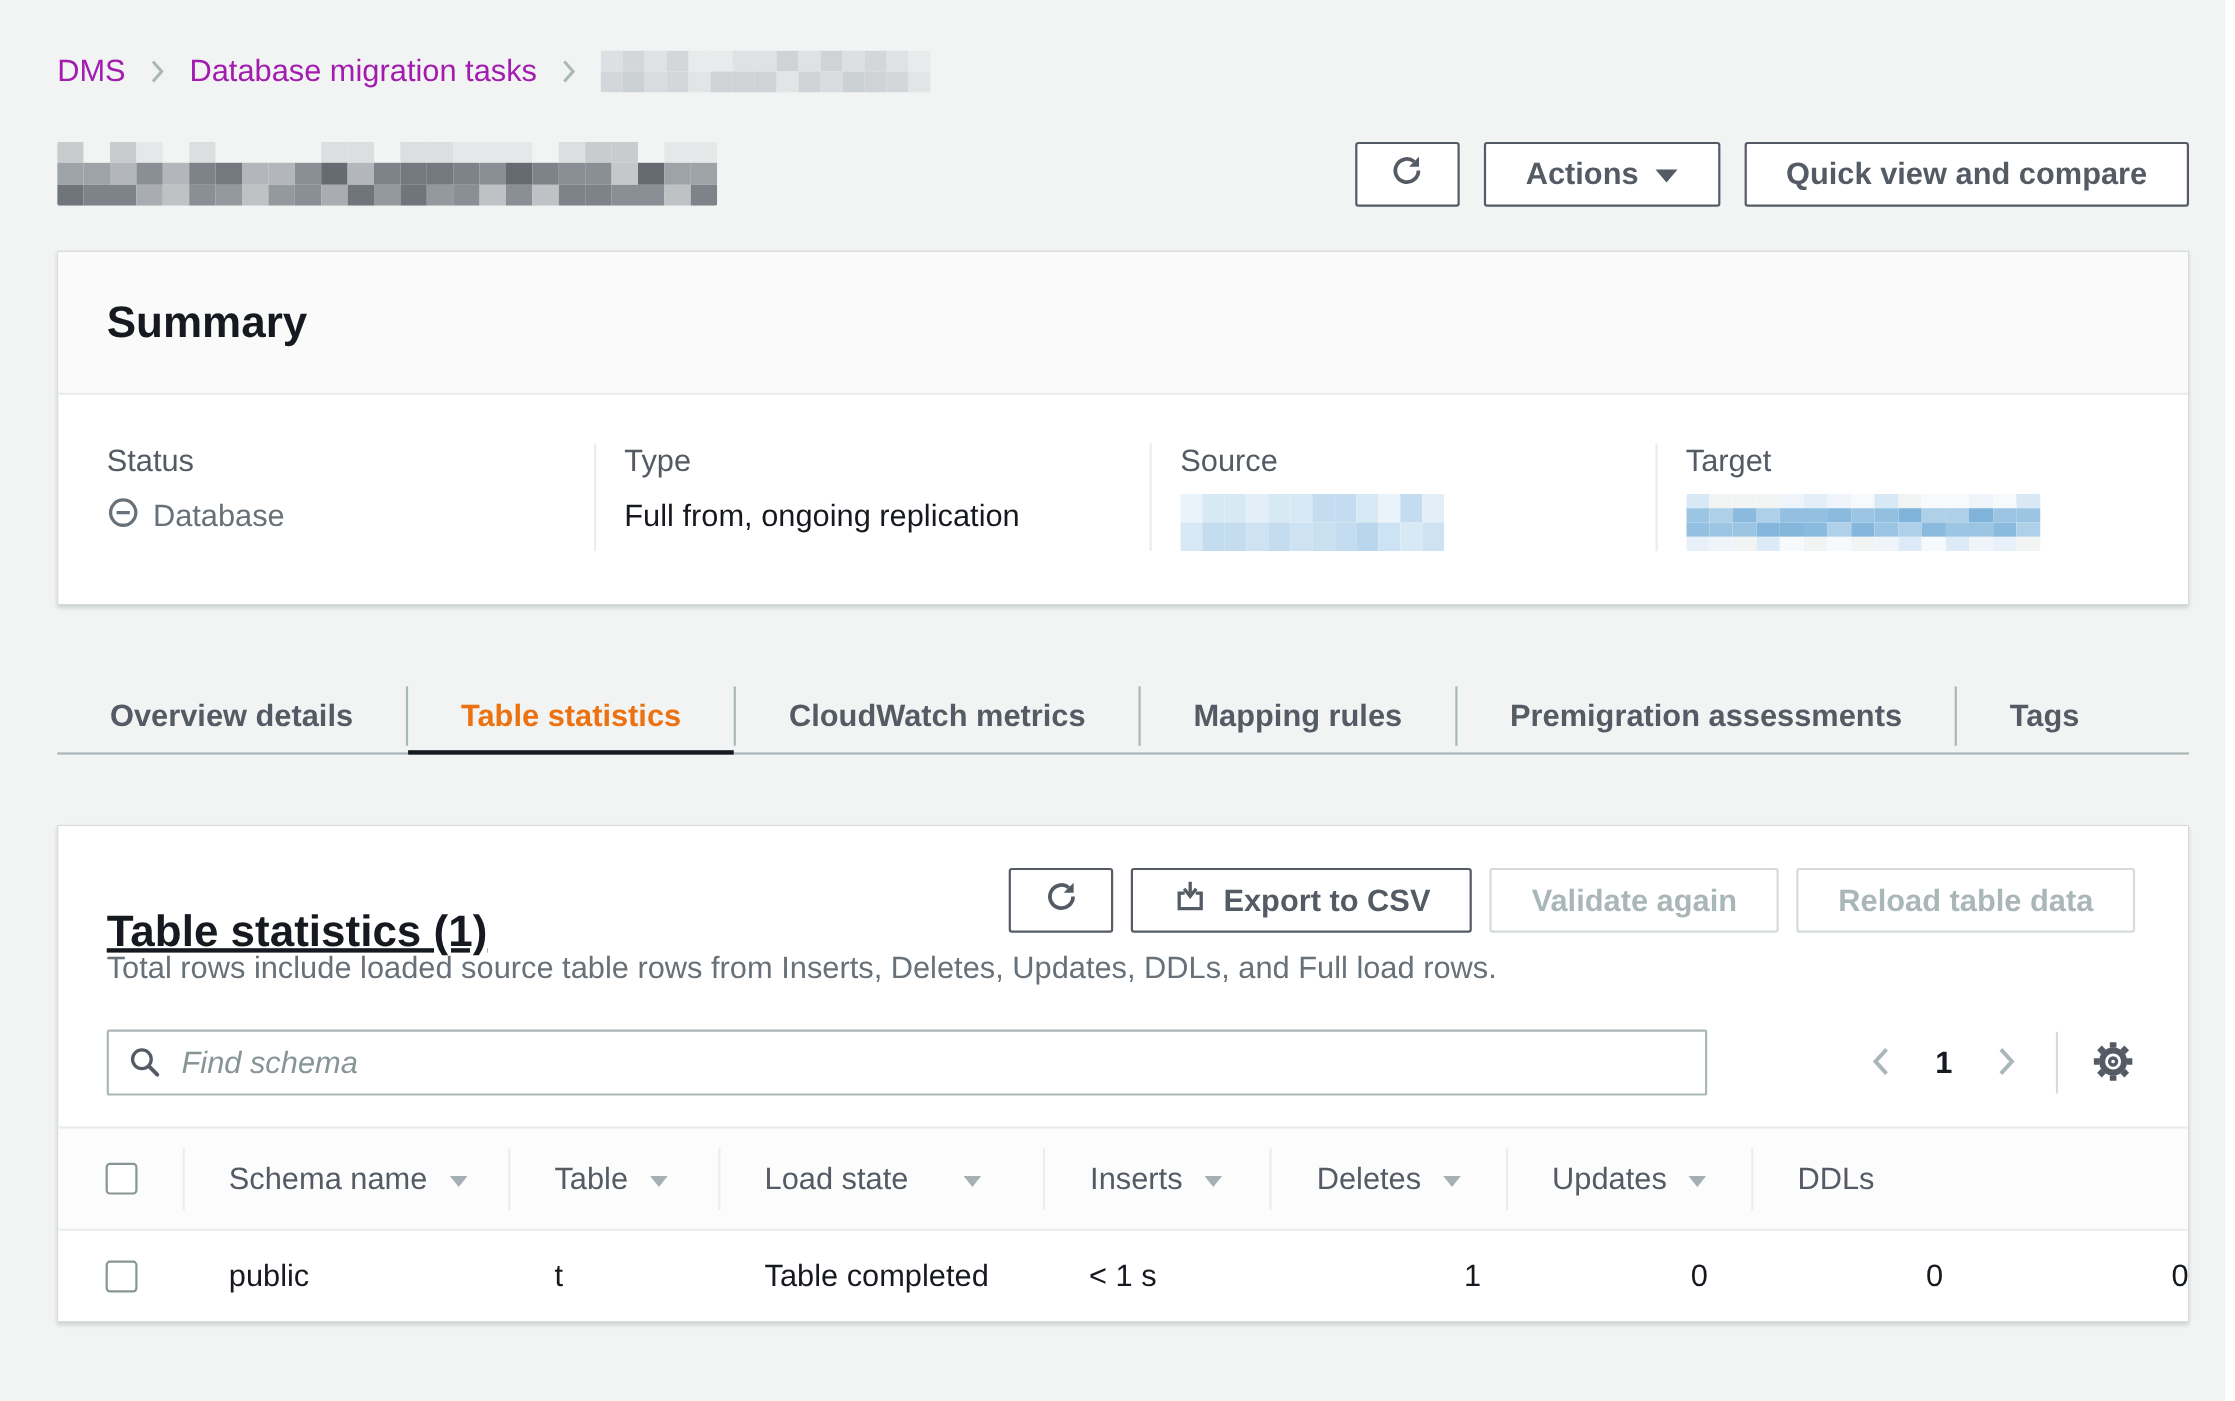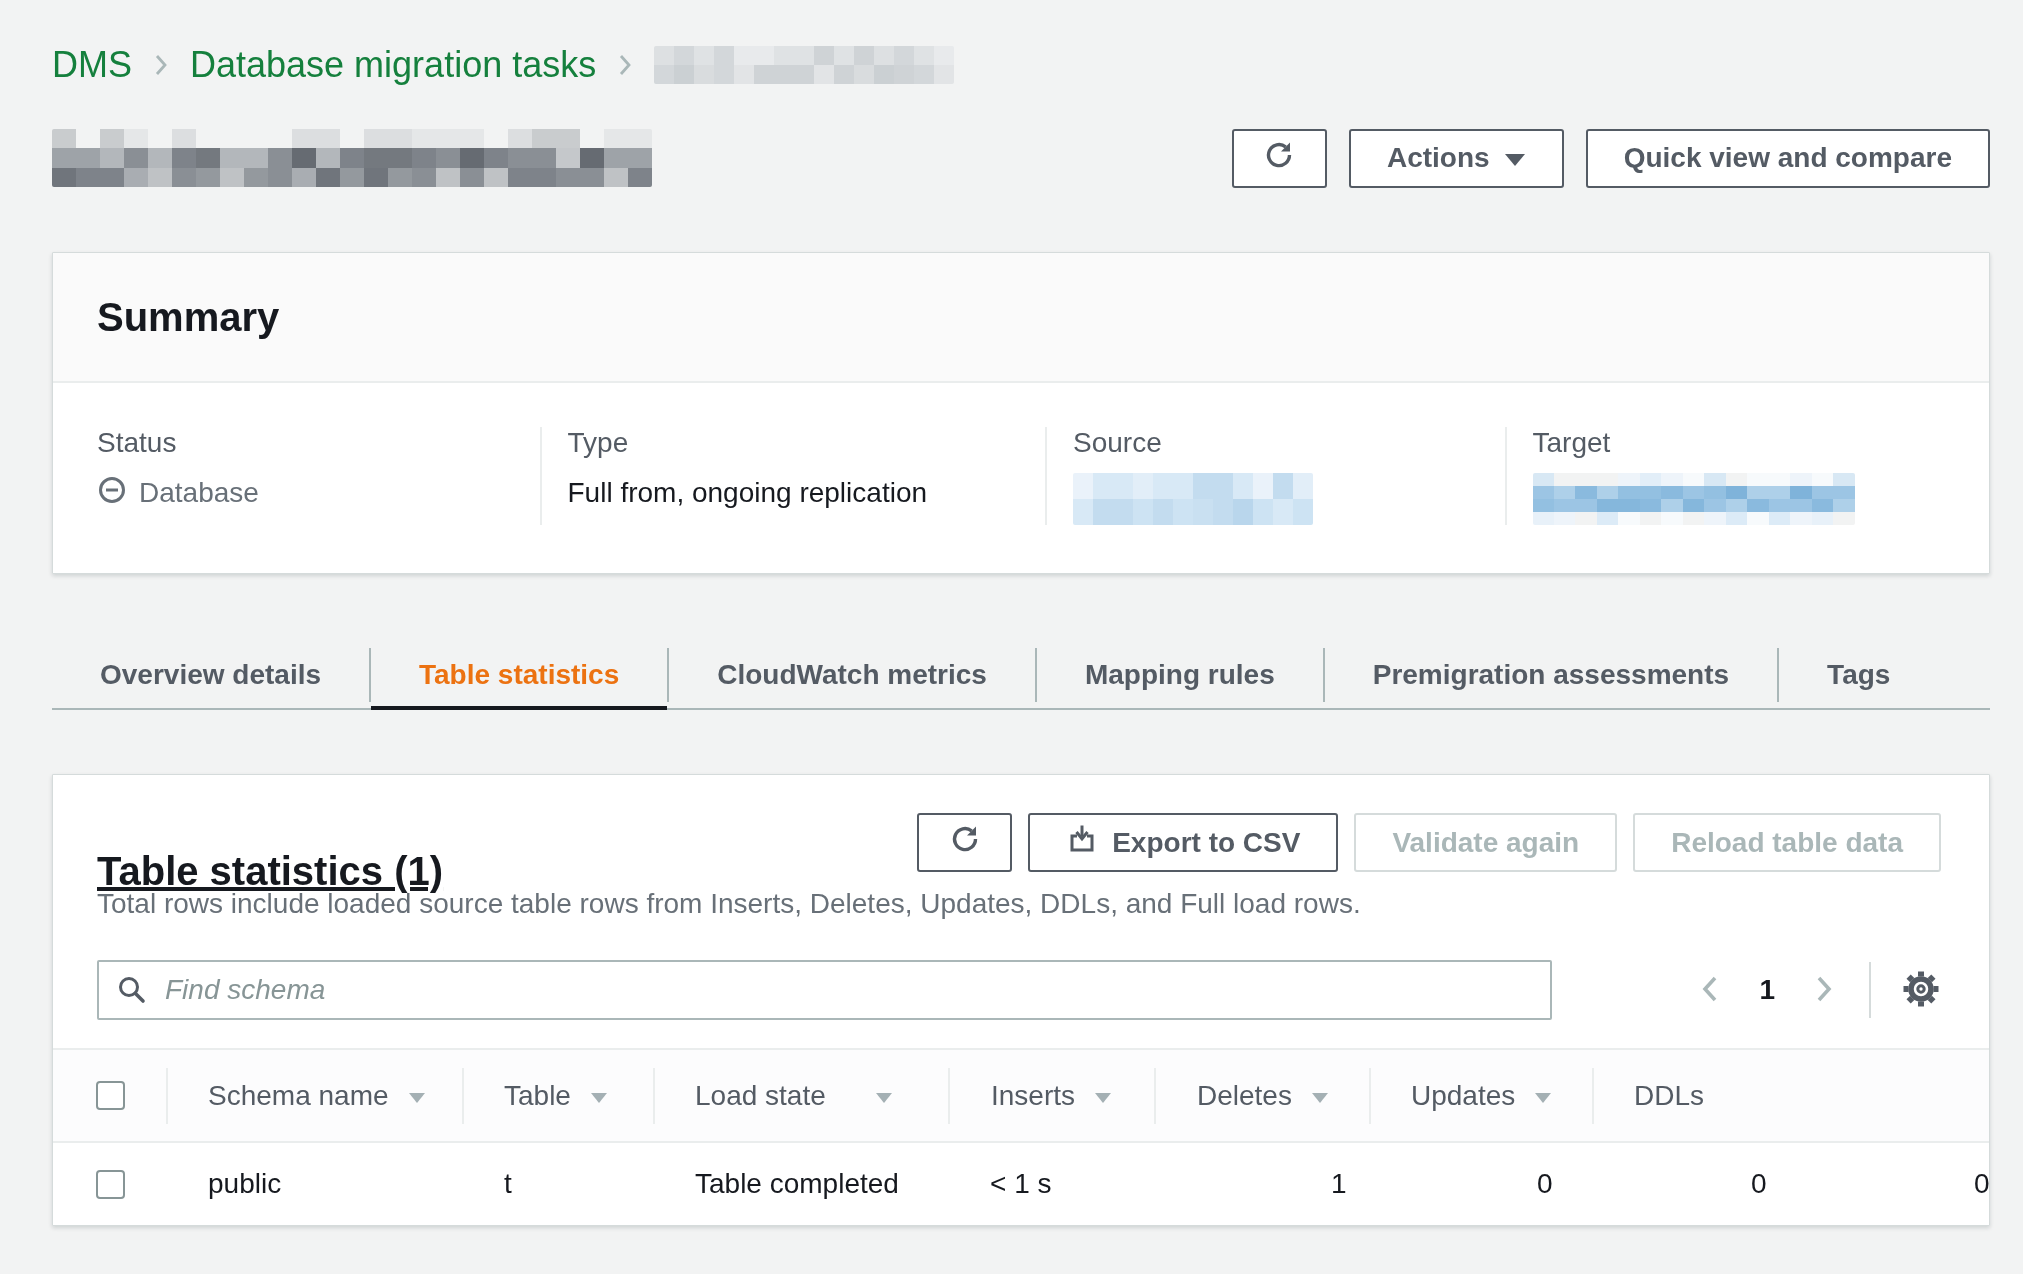--- a/index.html
+++ b/index.html
@@ -9,21 +9,21 @@
     background:#f2f3f3;
     color:#16191f;
     position:relative;
     overflow:hidden;
     font-size:28px;
   }
   .content { width:1938px; margin-left:52px; }
 
   
   .breadcrumb { display:flex; align-items:center; gap:22px; margin-top:46px; height:38px; }
-  .crumb-link { color:#15803d; text-decoration:none; font-size:36px; cursor:pointer; }
+  .crumb-link { color:#a21caf; text-decoration:none; font-size:28px; cursor:pointer; }
   .crumb-sep { display:flex; align-items:center; }
   .redact { overflow:hidden; border-radius:2px; }
   .redact > div { width:100%; height:100%; }
   .r-crumb { width:300px; height:38px; }
 
   
   .title-row { display:flex; align-items:center; margin-top:44px; height:60px; }
   .r-title { width:600px; height:58px; }
   .title-spacer { flex:1; }
   .btn {
@@ -34,21 +34,21 @@
   }
   .btn.icon-only { width:95px; padding:0; }
   .btn.disabled { border-color:#d5dbdb; color:#aab7b8; cursor:default; }
   .btn-group { display:flex; gap:22px; }
 
   
   .card {
     background:#fff; border:1px solid #d5dbdb; border-radius:1px;
     box-shadow:0 2px 4px rgba(0,28,36,.15);
   }
-  .summary-card { margin-top:64px; }
+  .summary-card { margin-top:40px; }
   .card-header { background:#fafafa; padding:42px 44px 41px 44px; border-bottom:2px solid #eaeded; }
   .card-title { font-size:40px; font-weight:700; color:#16191f; }
 
   .summary-body { display:flex; padding:44px 0 48px 0; }
   .sum-col { padding-left:26px; }
   .sum-col.first { padding-left:44px; width:487px; }
   .sum-col.c2 { width:506px; border-left:2px solid #eaeded; }
   .sum-col.c3 { width:460px; border-left:2px solid #eaeded; }
   .sum-col.c4 { width:485px; border-left:2px solid #eaeded; }
   .field-label { color:#545b64; font-size:28px; }

